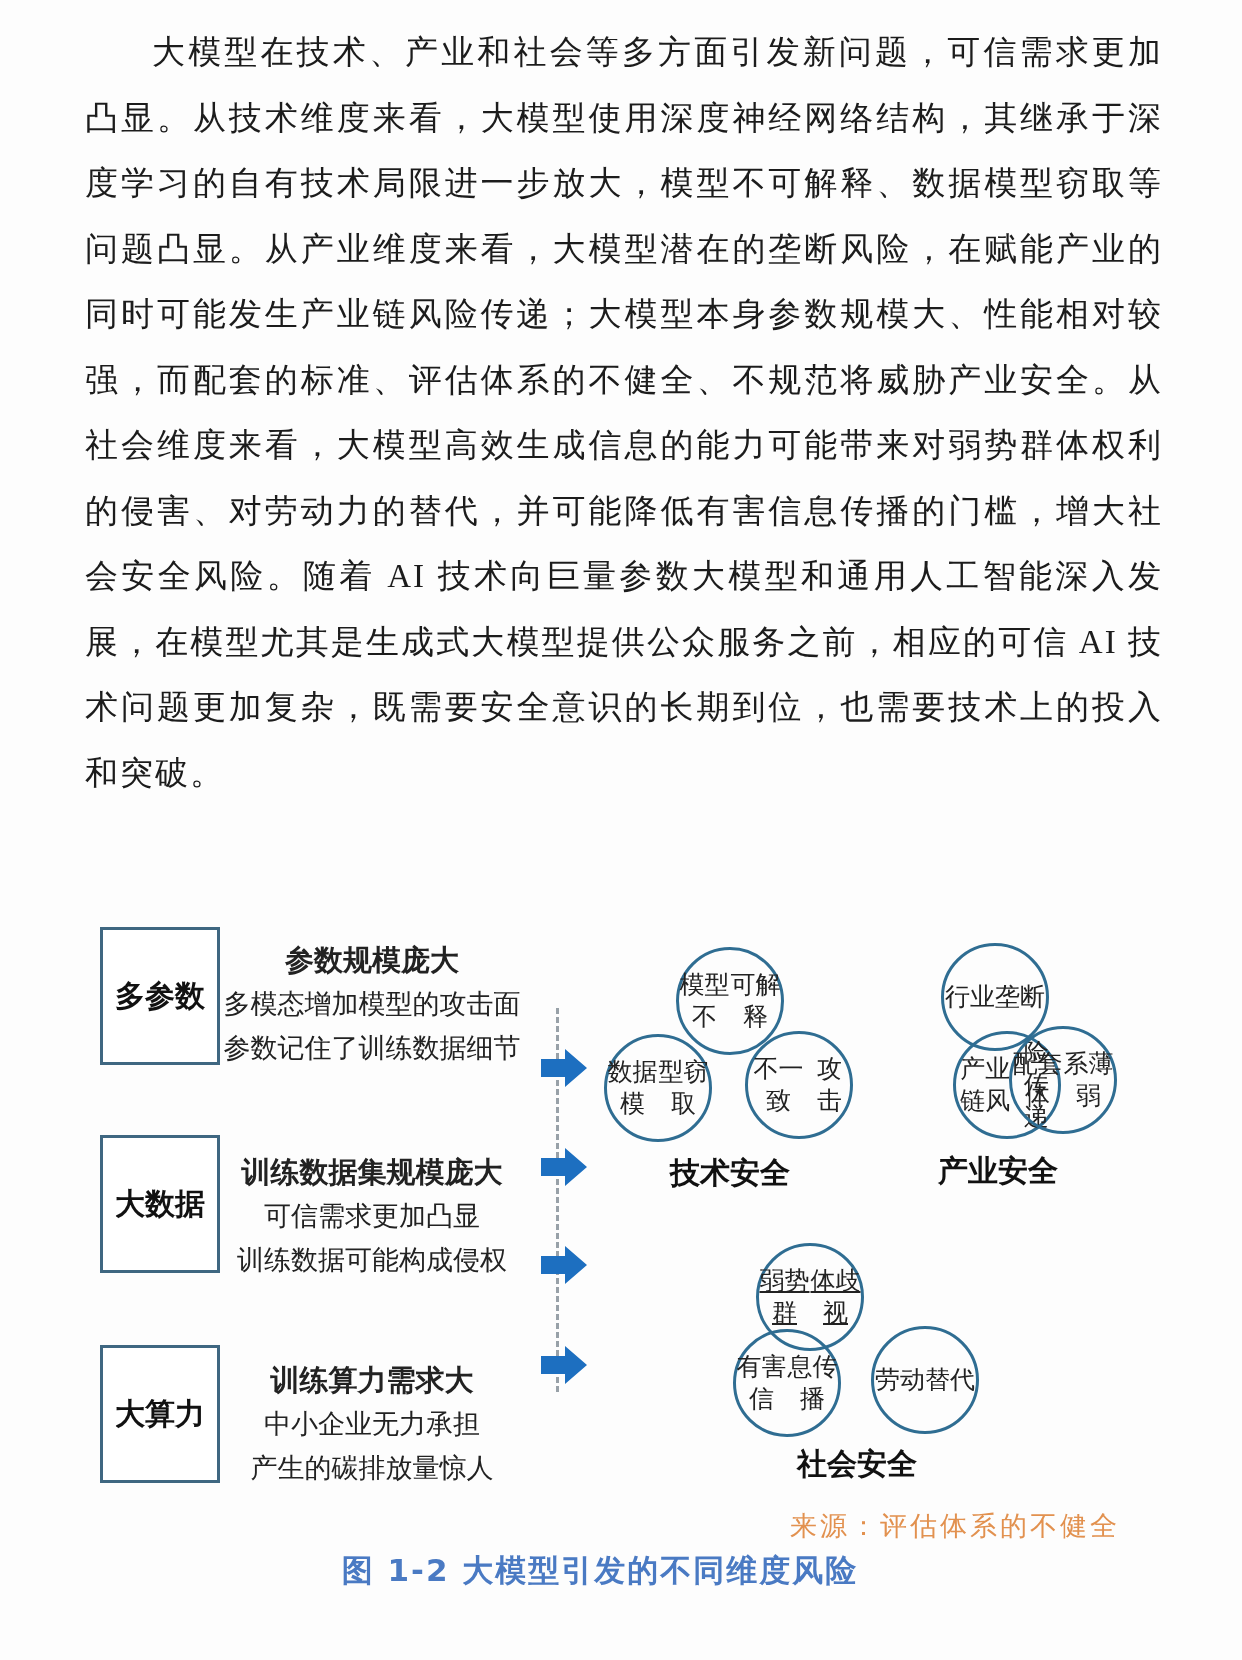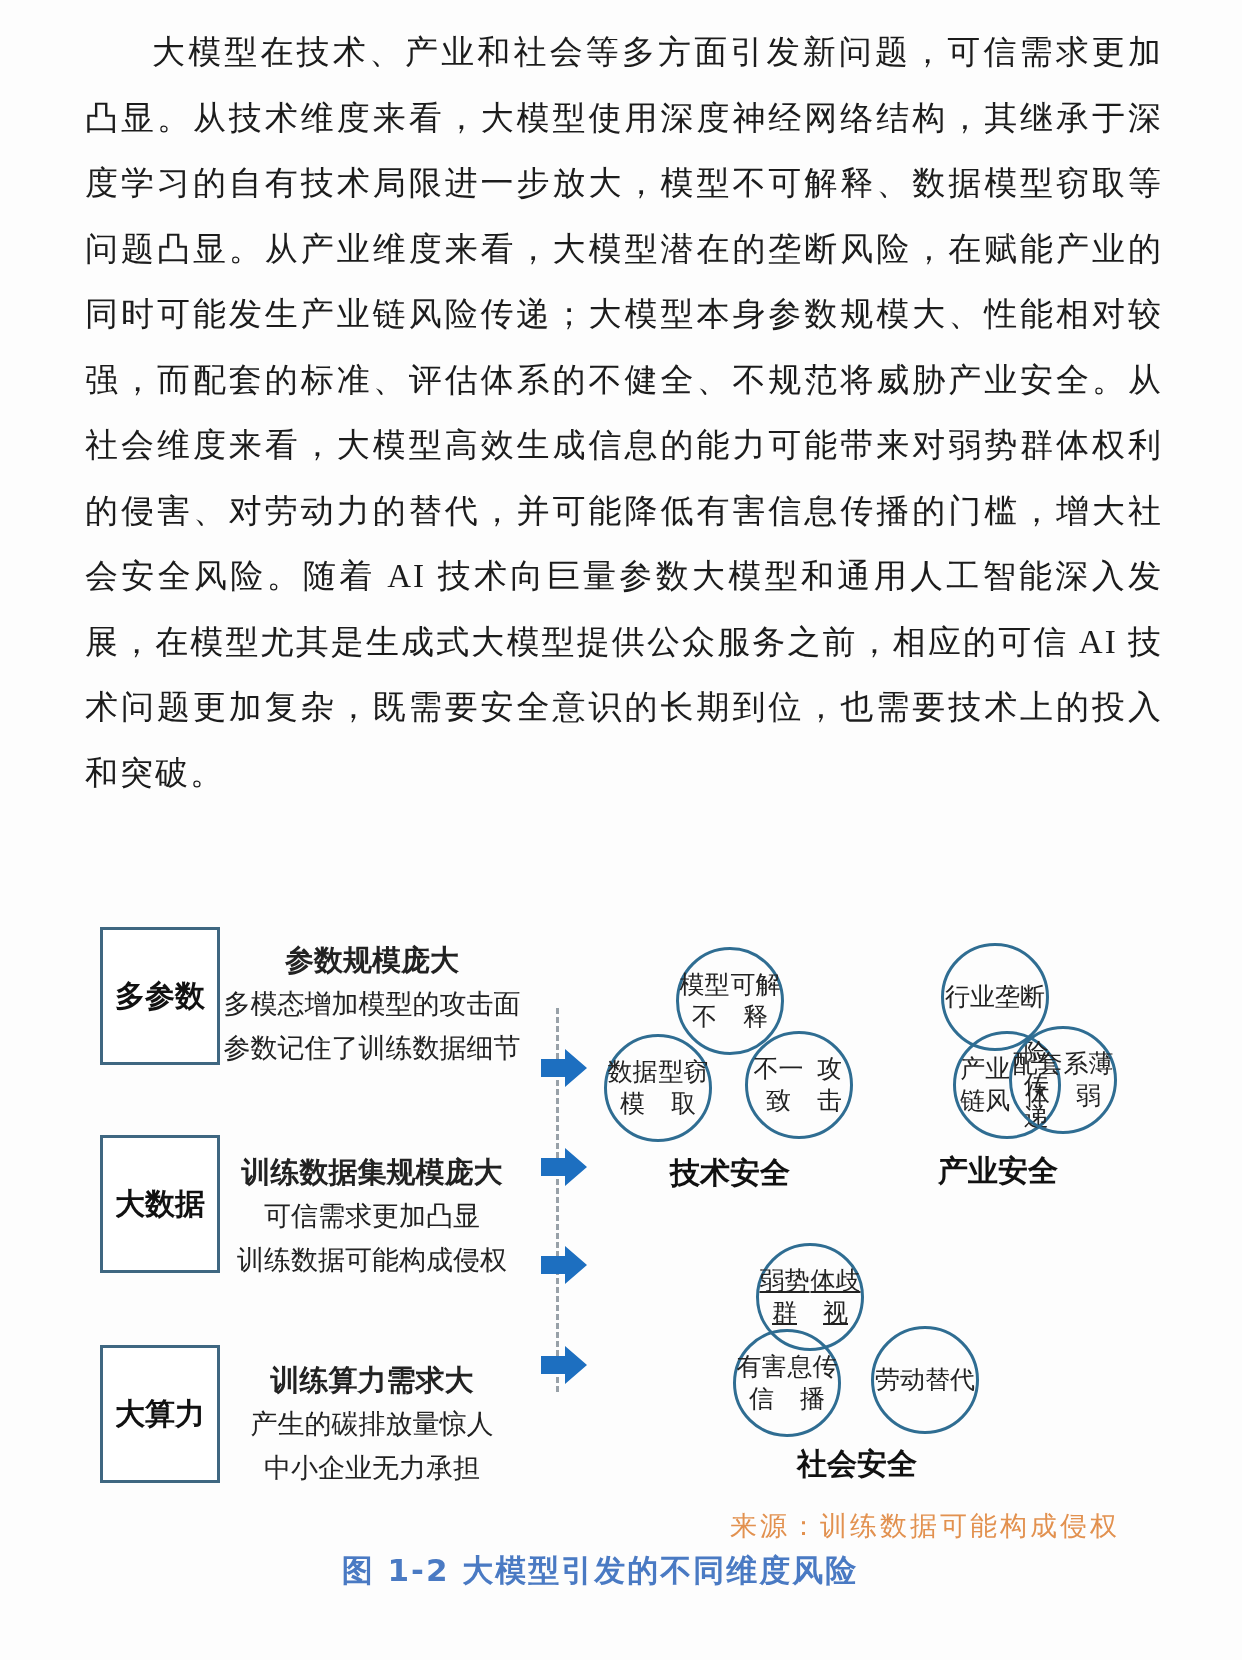--- a/index.html
+++ b/index.html
@@ -94,22 +94,22 @@
       <div class="l">多模态增加模型的攻击面</div>
       <div class="l">参数记住了训练数据细节</div>
     </div>
     <div class="desc d2">
       <div class="t">训练数据集规模庞大</div>
       <div class="l">可信需求更加凸显</div>
       <div class="l">训练数据可能构成侵权</div>
     </div>
     <div class="desc d3">
       <div class="t">训练算力需求大</div>
+      <div class="l">中小企业无力承担</div>
       <div class="l">产生的碳排放量惊人</div>
-      <div class="l">中小企业无力承担</div>
     </div>
 
     <div class="dash-line"></div>
     <svg class="arrow a1" viewBox="0 0 46 38">
         <polygon points="0,10 24,10 24,0 46,19 24,38 24,28 0,28" fill="#1d6fc0"></polygon>
       </svg>
     <svg class="arrow a2" viewBox="0 0 46 38">
         <polygon points="0,10 24,10 24,0 46,19 24,38 24,28 0,28" fill="#1d6fc0"></polygon>
       </svg>
     <svg class="arrow a3" viewBox="0 0 46 38">
@@ -154,17 +154,17 @@
     <div class="risk-c g3l">
       <span>有害信</span>
       <span>息传播</span>
     </div>
     <div class="risk-c g3r">
       <span>劳动</span>
       <span>替代</span>
     </div>
     <div class="g-label gl3">社会安全</div>
 
-    <div class="source">来源：训练数据可能构成侵权</div>
+    <div class="source">来源：评估体系的不健全</div>
     <div class="caption">图  1-2  大模型引发的不同维度风险</div>
   </div>
 
 </div>
 
 </body></html>

